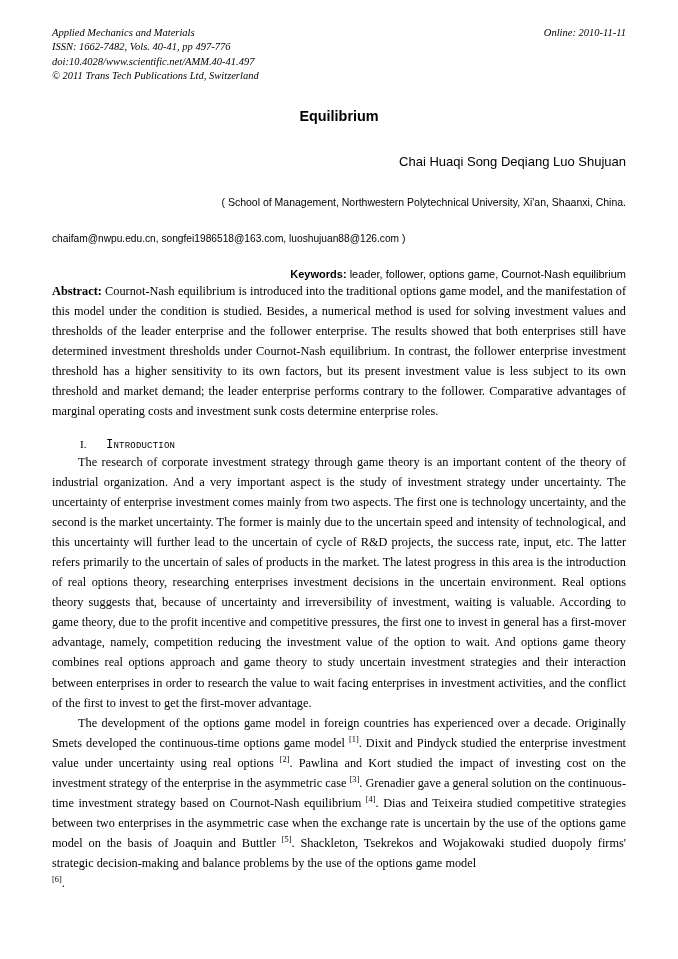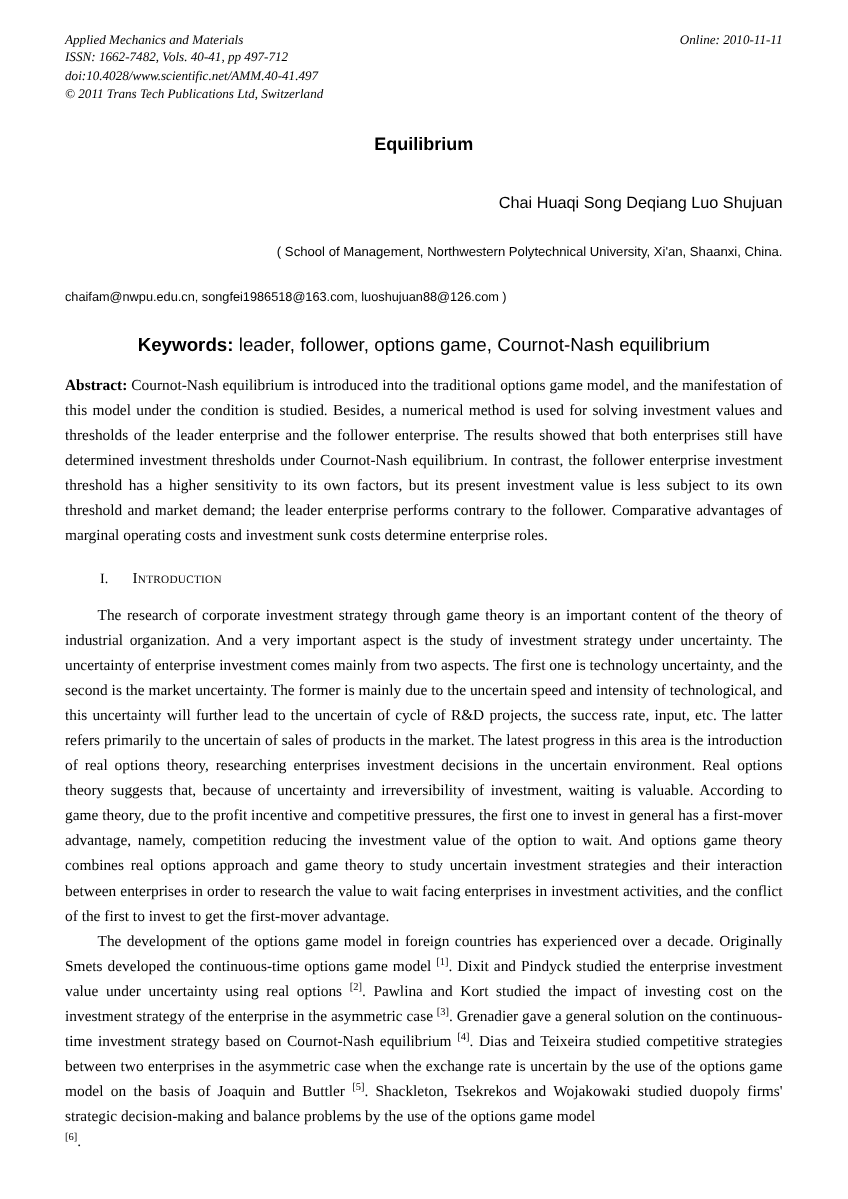--- a/index.html
+++ b/index.html
@@ -69,33 +69,33 @@
     margin-top: 27px;
   }
   .emails {
     font-family: "Liberation Sans", sans-serif;
     font-size: 10.2px;
     margin-top: 25px;
   }
 
   .keywords {
     font-family: "Liberation Sans", sans-serif;
-    font-size: 15px;
+    font-size: 11px;
     margin-top: 24px;
-    text-align: center;
+    text-align: right;
   }
   .keywords .kw-label {
     font-weight: bold;
   }
 
   .abstract {
     font-size: 12.3px;
     line-height: 1.63;
     text-align: justify;
-    margin-top: 13px;
+    margin-top: 1px;
     text-indent: 0;
   }
   .abstract .ab-label {
     font-weight: bold;
   }
 
   
   .section-head {
     margin-top: 17px;
     font-size: 11.5px;
@@ -104,31 +104,32 @@
     padding-left: 28px;
   }
   .section-num {
     width: 26px;
     font-size: 11.3px;
   }
   .section-title {
     font-variant: small-caps;
     font-size: 12.2px;
     letter-spacing: 0.2px;
+    font-family: Liberation Mono, monospace;
   }
 
   p.body {
     font-size: 12.3px;
     line-height: 1.63;
     text-align: justify;
     margin: 0;
     text-indent: 26px;
   }
   p.body.first {
-    margin-top: 12px;
+    margin-top: 0;
   }
   p.body + p.body {
     margin-top: 0px;
   }
   sup {
     font-size: 8.4px;
     vertical-align: super;
     line-height: 0;
   }
   .trailing-ref {
@@ -138,21 +139,21 @@
   }
 </style>
 </head>
 <body>
 
 <div class="page">
 
   <div class="header">
     <div class="header-left">
       <div>Applied Mechanics and Materials</div>
-      <div>ISSN: 1662-7482, Vols. 40-41, pp 497-712</div>
+      <div>ISSN: 1662-7482, Vols. 40-41, pp 497-776</div>
       <div>doi:10.4028/www.scientific.net/AMM.40-41.497</div>
       <div>© 2011 Trans Tech Publications Ltd, Switzerland</div>
     </div>
     <div class="header-right">
       <div>Online: 2010-11-11</div>
     </div>
   </div>
 
   <div class="title-line2">Equilibrium</div>
 

